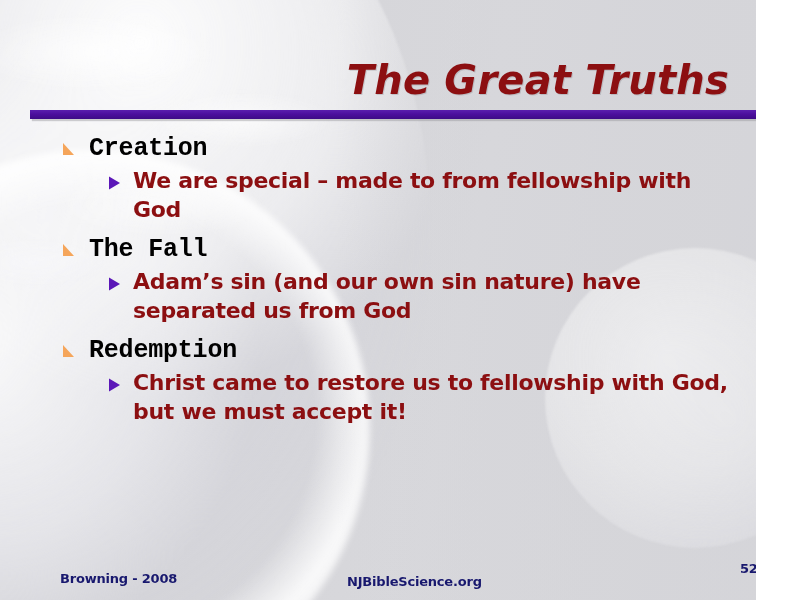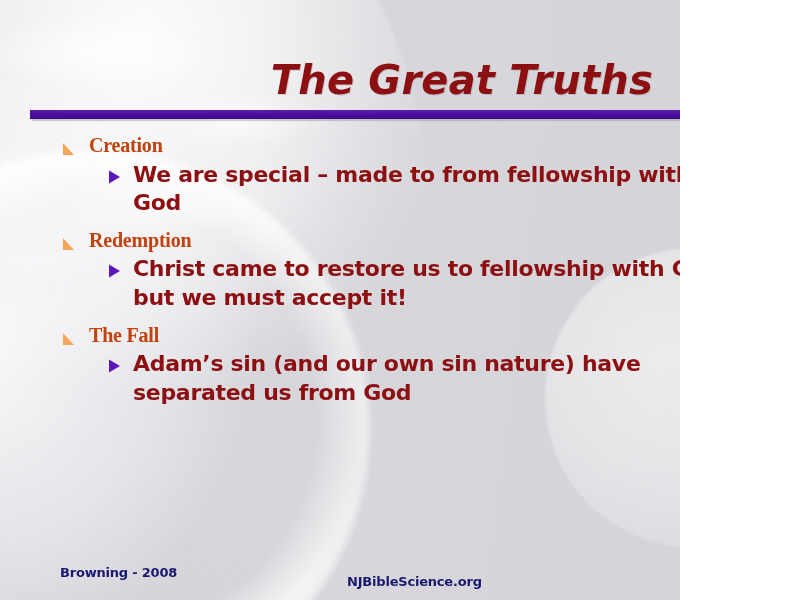--- a/index.html
+++ b/index.html
@@ -3,21 +3,21 @@
 <meta charset="utf-8">
 <style>
   html, body {
     margin: 0;
     padding: 0;
     background: #ffffff;
   }
 
   #slide {
     position: relative;
-    width: 680px;
+    width: 756px;
     height: 600px;
     overflow: hidden;
     background: #d6d6da;
     font-family: "Liberation Sans", sans-serif;
   }
 
   
   .bg-layer {
     position: absolute;
     inset: 0;
@@ -139,24 +139,24 @@
     width: 13px;
     height: 13px;
     flex: 0 0 13px;
     margin-top: 10px;
     margin-right: 14px;
   }
 
   .lvl1 .marker svg { display: block; }
 
   .lvl1 .text {
-    font-family: Liberation Serif, serif;
-    font-size: 20px;
-    font-weight: bold;
-    color: #c2410c;
+    font-family: Liberation Mono, monospace;
+    font-size: 25px;
+    font-weight: bold;
+    color: #000000;
     line-height: 1.28;
     letter-spacing: -0.2px;
   }
 
   .lvl2 {
     display: flex;
     align-items: flex-start;
     margin: 2px 0 10px 46px;
   }
 
@@ -193,21 +193,21 @@
 
   .footer span {
     position: absolute;
     font-family: "DejaVu Sans", sans-serif;
     font-size: 13px;
     font-weight: bold;
     color: #18186e;
     letter-spacing: -0.2px;
   }
 
-  .foot-left   { left: 60px;  top: 4px; }
+  .foot-left   { left: 60px;  top: 10px; }
   .foot-center { left: 347px; top: 13px; }
   .foot-right  { left: 740px; top: 0; text-align: center; }
 </style>
 </head>
 <body>
 
 <div id="slide">
 
   <div class="bg-layer bg-base"></div>
   <div class="bg-earth"></div>
@@ -241,48 +241,48 @@
       </div>
     </div>
 
     <div class="grp">
       <div class="lvl1">
         <span class="marker">
           <svg width="13" height="13" viewBox="0 0 13 13" aria-hidden="true">
             <polygon points="1,0 12,12 1,12" fill="#f5a55a"></polygon>
           </svg>
         </span>
-        <span class="text">Redemption</span>
+        <span class="text">The Fall</span>
       </div>
       <div class="lvl2">
         <span class="marker">
           <svg width="13" height="14" viewBox="0 0 13 14" aria-hidden="true">
             <polygon points="1,0.5 12,7 1,13.5" fill="#5b17b8"></polygon>
           </svg>
         </span>
-        <span class="text">Christ came to restore us to fellowship with God, but we must accept it!</span>
+        <span class="text">Adam’s sin (and our own sin nature) have separated us from God</span>
       </div>
     </div>
 
     <div class="grp">
       <div class="lvl1">
         <span class="marker">
           <svg width="13" height="13" viewBox="0 0 13 13" aria-hidden="true">
             <polygon points="1,0 12,12 1,12" fill="#f5a55a"></polygon>
           </svg>
         </span>
-        <span class="text">The Fall</span>
+        <span class="text">Redemption</span>
       </div>
       <div class="lvl2">
         <span class="marker">
           <svg width="13" height="14" viewBox="0 0 13 14" aria-hidden="true">
             <polygon points="1,0.5 12,7 1,13.5" fill="#5b17b8"></polygon>
           </svg>
         </span>
-        <span class="text">Adam’s sin (and our own sin nature) have separated us from God</span>
+        <span class="text">Christ came to restore us to fellowship with God, but we must accept it!</span>
       </div>
     </div>
 
   </div>
 
   <div class="footer">
     <span class="foot-left">Browning - 2008</span>
     <span class="foot-center">NJBibleScience.org</span>
     <span class="foot-right">52</span>
   </div>

